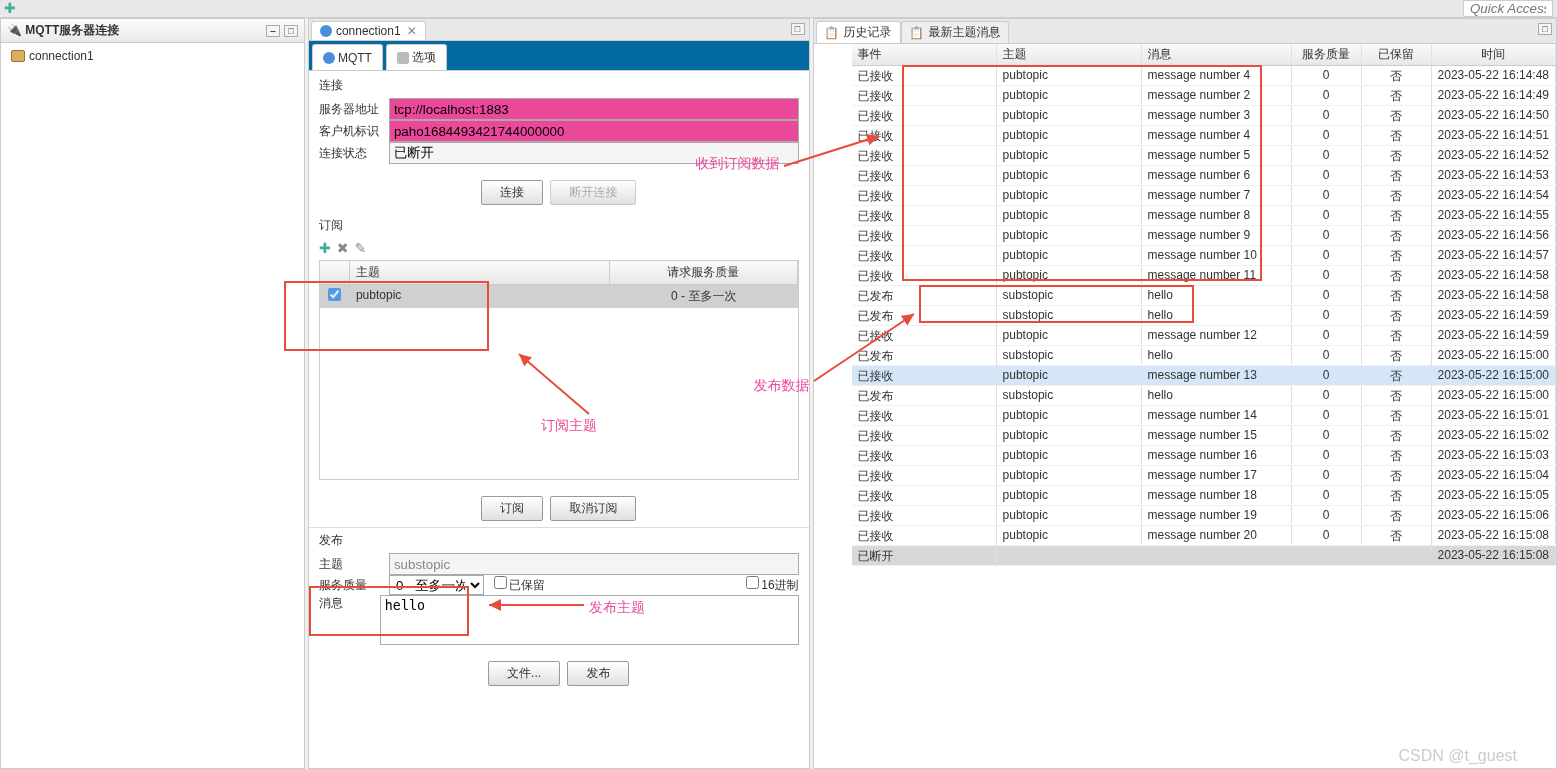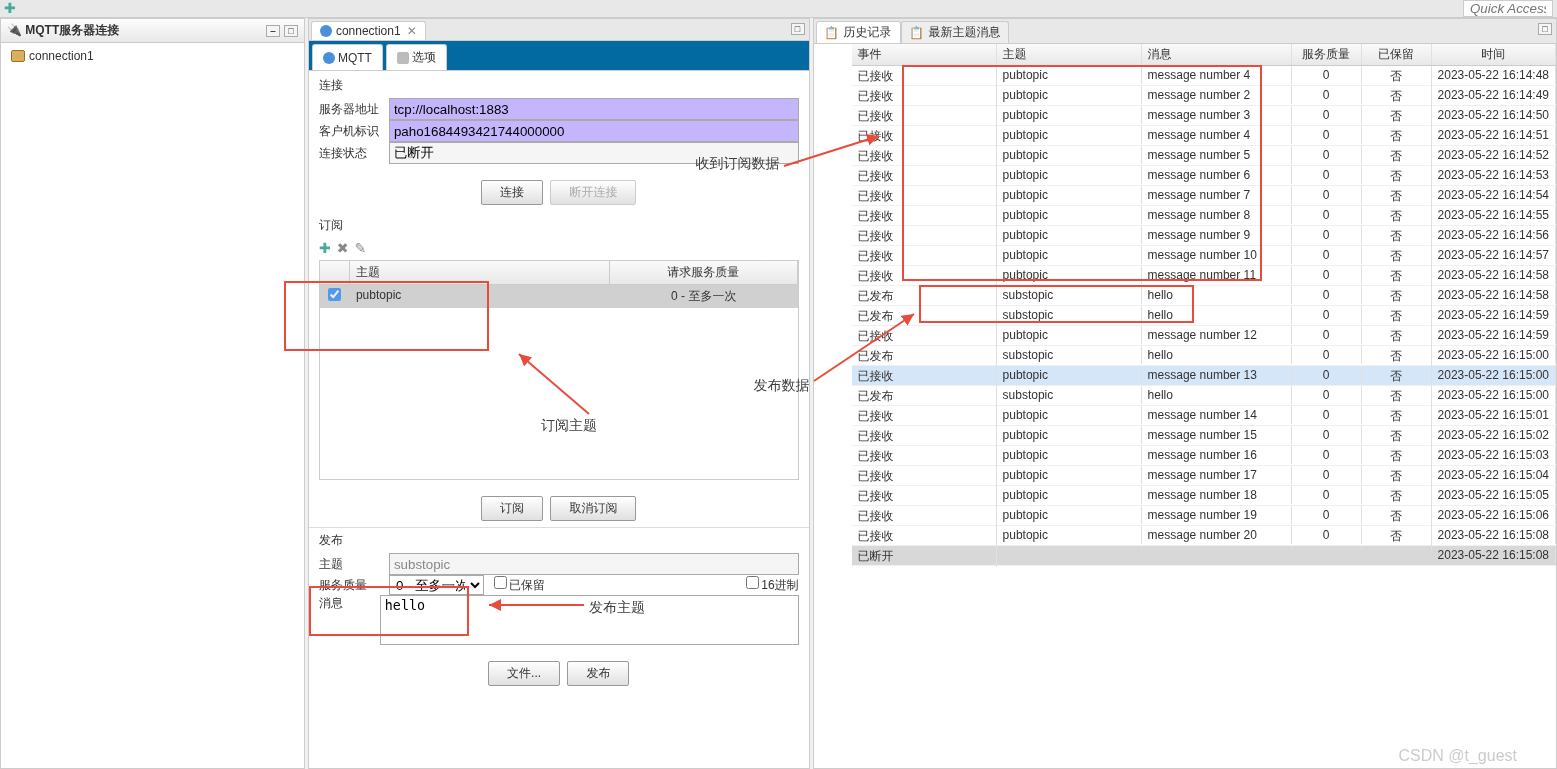--- a/index.html
+++ b/index.html
@@ -19,21 +19,21 @@
 .tab { background: #fff; border: 1px solid #ccc; border-bottom: none; padding: 2px 8px; display: flex; align-items: center; gap: 4px; border-radius: 3px 3px 0 0; }
 .tab-icon { width: 12px; height: 12px; border-radius: 50%; background: #4a90d9; display: inline-block; }
 .tab-icon.gear { background: #bbb; border-radius: 2px; }
 .tab .close-x { color: #888; margin-left: 2px; cursor: pointer; }
 .sub-tabs { display: flex; border-bottom: 1px solid #ccc; background: #0369a1; }
 .sub-tab { padding: 4px 10px; border: 1px solid #ccc; border-bottom: none; margin: 3px 0 0 3px; background: #fff; display:flex; align-items:center; gap:3px; border-radius: 3px 3px 0 0;}
 .section { padding: 6px 10px; }
 .section-title { font-weight: normal; margin-bottom: 4px; }
 .form-row { display: flex; align-items: center; margin-bottom: 0; }
 .form-label { width: 70px; }
-.form-input { flex: 1; border: 1px solid #aaa; padding: 2px 4px; background: #c4b5fd; height: 22px; }
+.form-input { flex: 1; border: 1px solid #aaa; padding: 2px 4px; background: #ec4899; height: 22px; }
 .form-input.readonly { background: #f5f5f5; }
 .btn-row { text-align: center; margin-top: 16px; }
 .btn { display: inline-block; background: linear-gradient(#fff,#e0e0e0); border: 1px solid #999; padding: 3px 18px; margin: 0 2px; border-radius: 2px; cursor: pointer; }
 .btn.disabled { color: #aaa; border-color: #ccc; }
 .sub-toolbar { display: flex; gap: 6px; padding: 2px 0; color: #888; font-size: 14px; }
 .sub-table { border: 1px solid #ccc; margin-top: 2px; }
 .sub-th { display: flex; background: linear-gradient(#fafafa,#e8e8e8); border-bottom: 1px solid #ccc; }
 .sub-th > div { padding: 3px 6px; border-right: 1px solid #ccc; }
 .sub-row { display: flex; background: #d0d0d0; }
 .sub-row > div { padding: 3px 6px; }
@@ -50,21 +50,21 @@
 .hist-row.selected { background: #d5e6f8; }
 .hist-row.grey { background: #d8d8d8; }
 .col-event { width: 145px; }
 .col-topic { width: 145px; }
 .col-msg { width: 150px; }
 .col-qos { width: 70px; text-align: center; }
 .col-ret { width: 70px; text-align: center; }
 .col-time { flex: 1; text-align: center; }
 
 .anno-box { position: absolute; border: 2px solid #e74c3c; pointer-events: none; z-index: 50; }
-.anno-text { position: absolute; color: #404040; font-size: 14px; pointer-events: none; z-index: 51; }
+.anno-text { position: absolute; color: #ec4899; font-size: 14px; pointer-events: none; z-index: 51; }
 .arrow { position: absolute; z-index: 50; pointer-events: none; }
 .arrow svg { overflow: visible; }
 .select { border: 1px solid #aaa; padding: 1px 2px; height: 20px; background: #fff; }
 .chk { margin-right: 2px; }
 .watermark { position: fixed; bottom: 4px; right: 40px; color: #ccc; font-size: 16px; }
 </style>
 </head>
 <body>
 
 <div class="top-bar">

